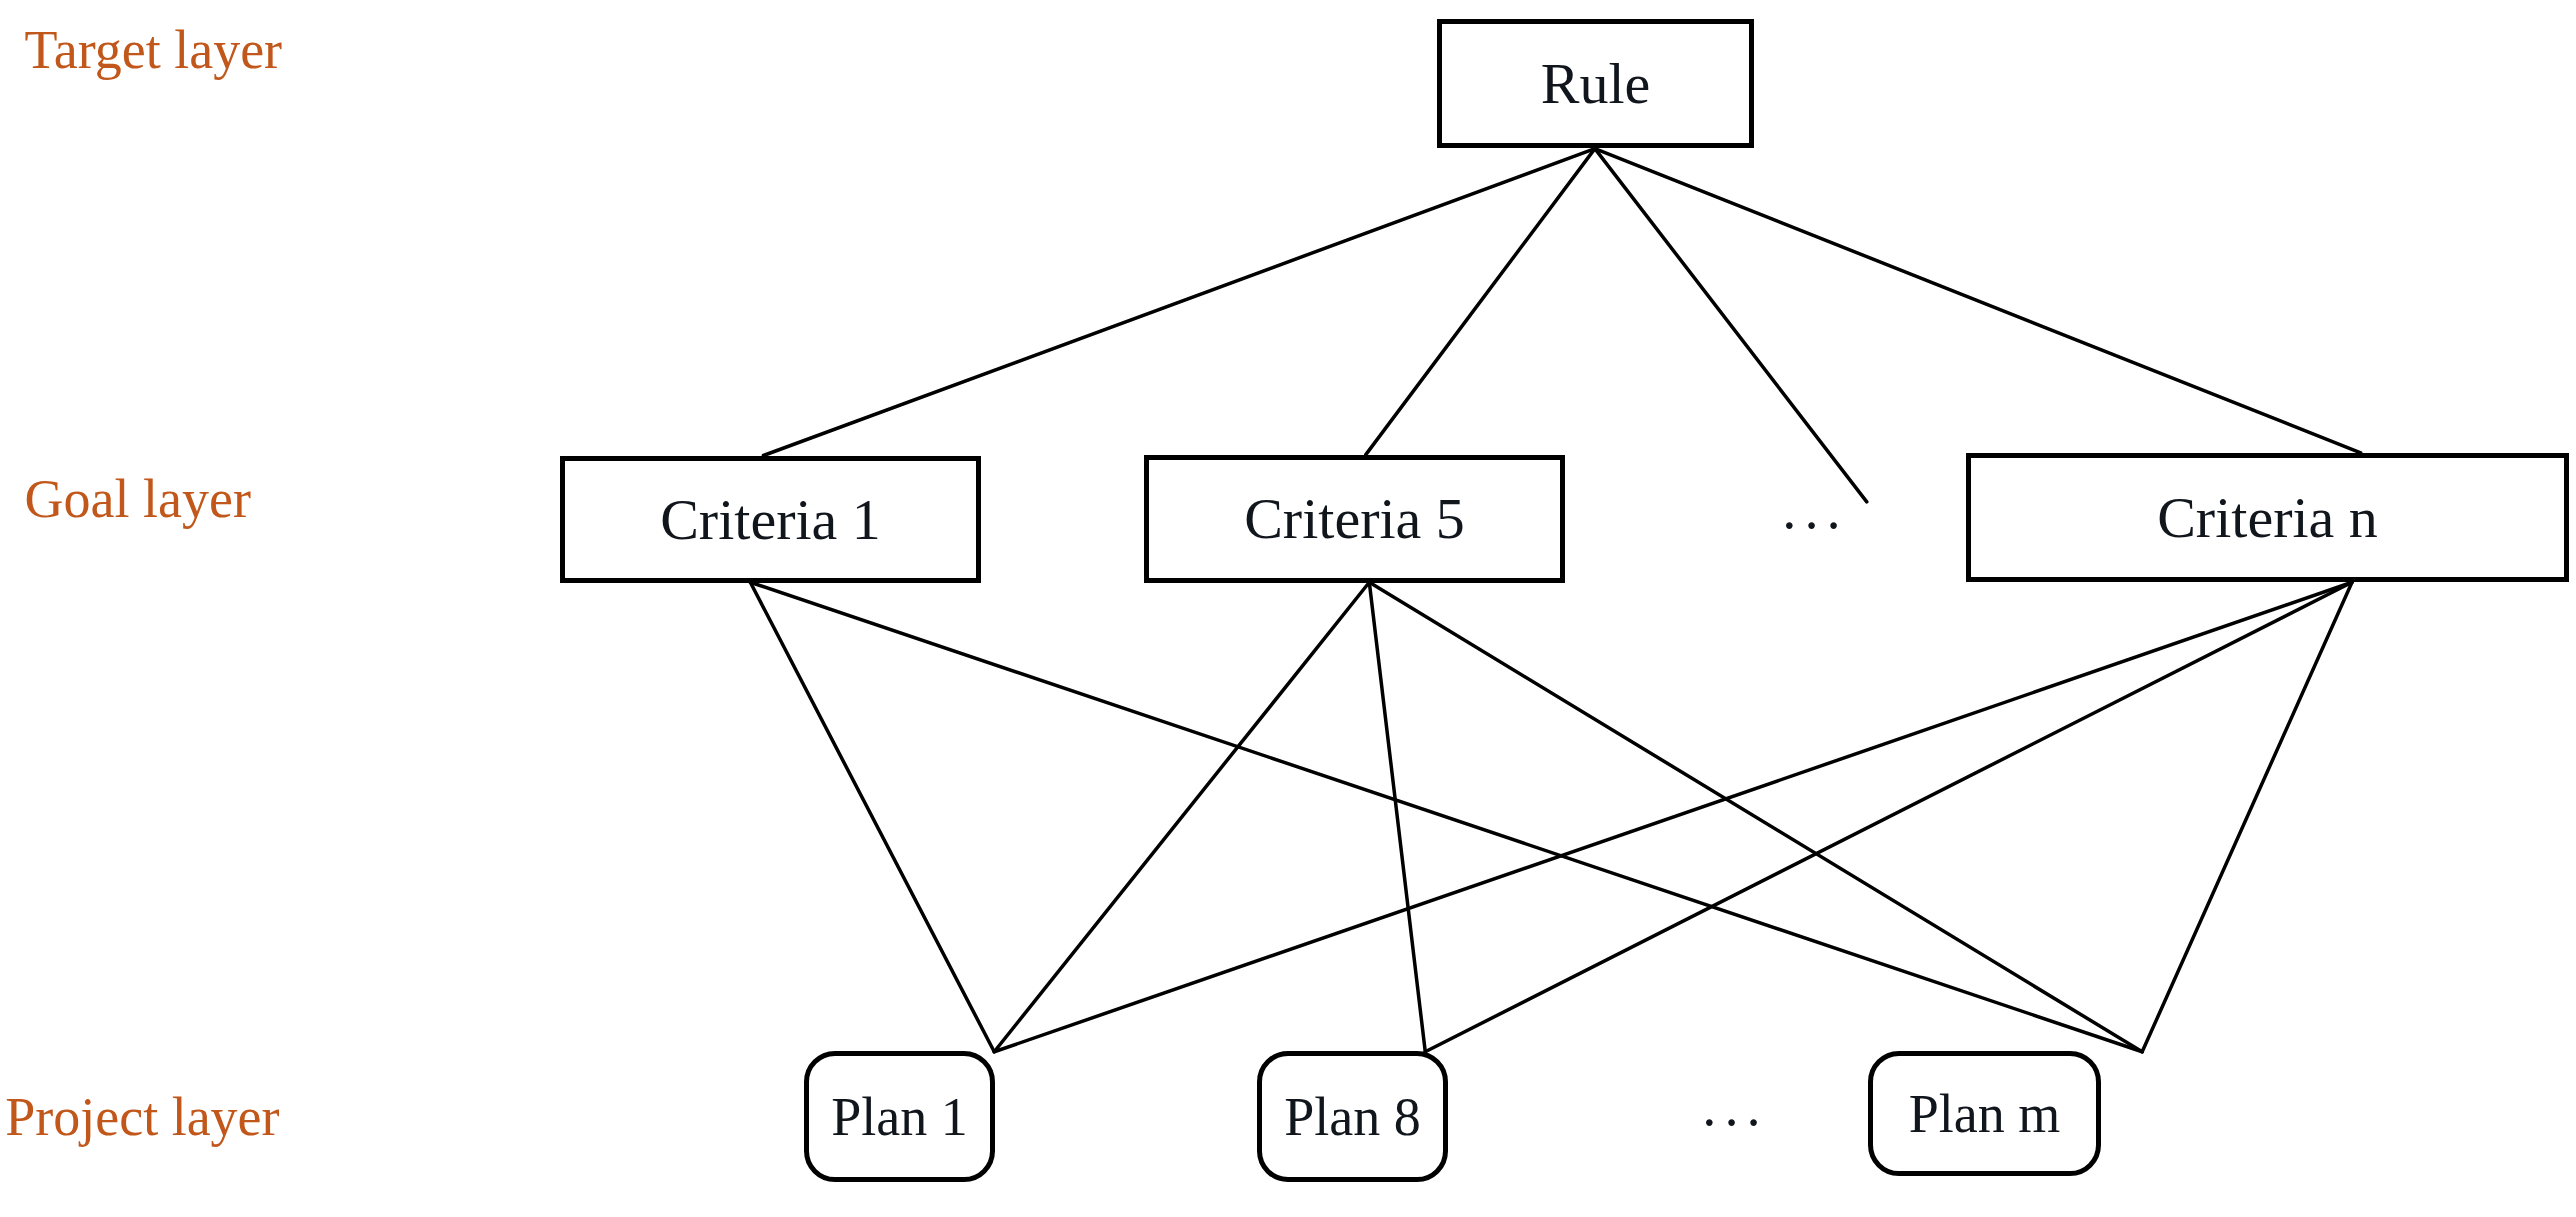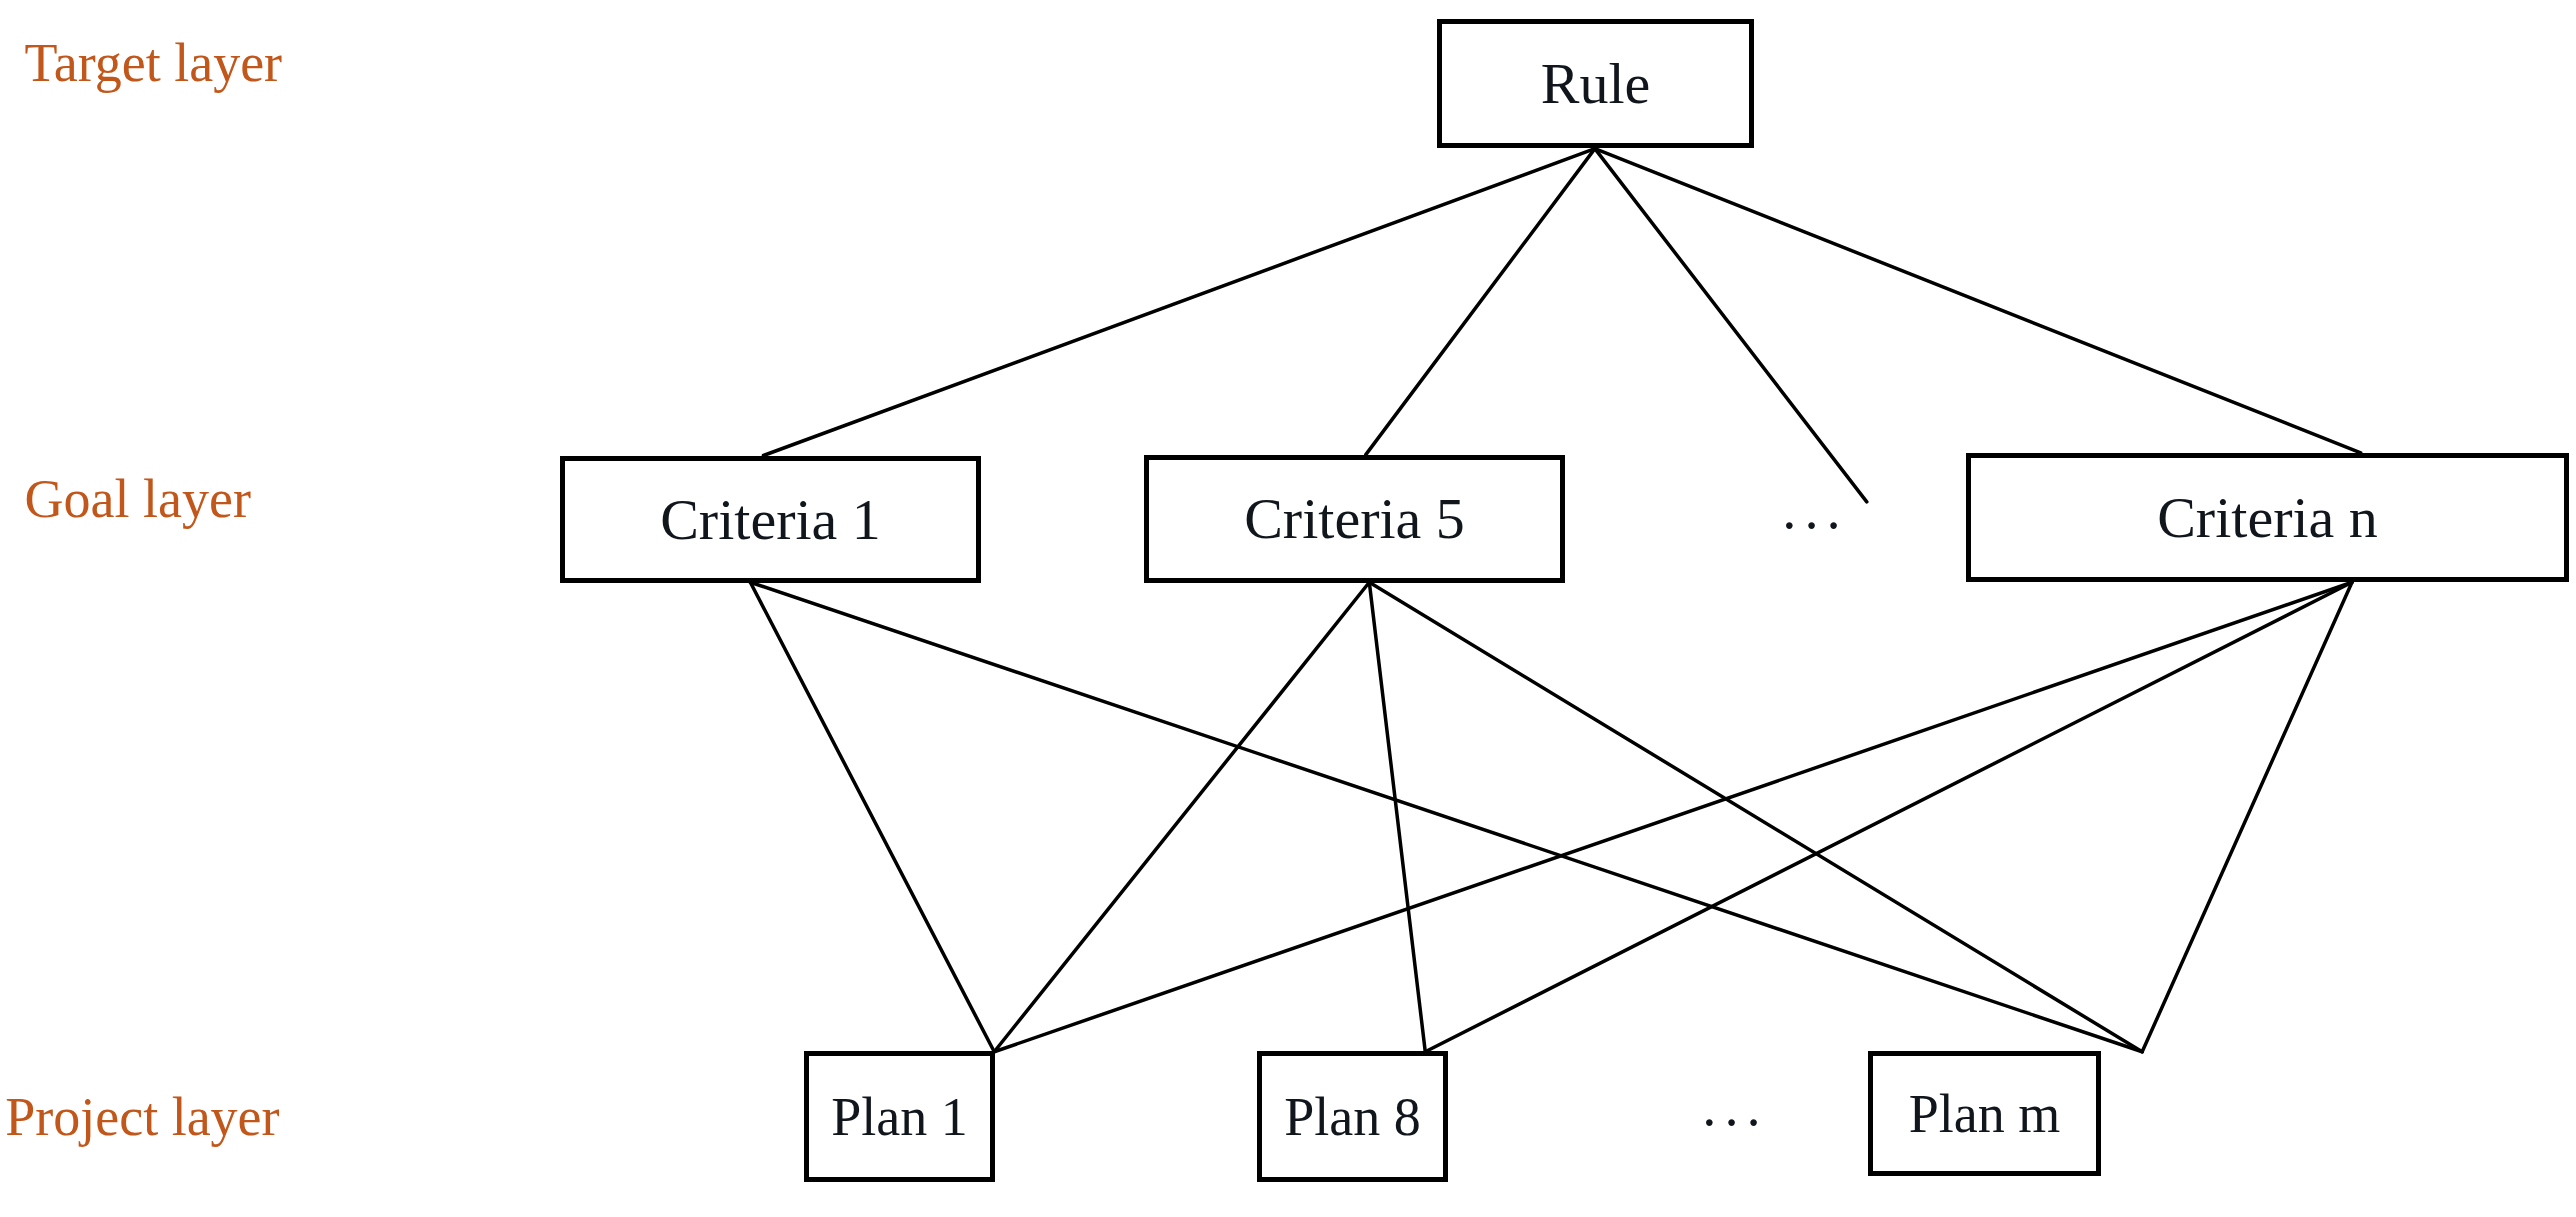--- a/index.html
+++ b/index.html
@@ -42,21 +42,21 @@
     display: flex;
     align-items: center;
     justify-content: center;
     color: #11161d;
     font-family: "Liberation Serif", "DejaVu Serif", serif;
     line-height: 1;
     white-space: nowrap;
   }
   .node-goal     { font-size: 58px; }
   .node-criteria { font-size: 58px; }
-  .node-plan     { font-size: 54px; }
+  .node-plan     { font-size: 54px; border-radius: 31px; }
   .node-criteria-n { font-size: 58px; }
   .ellipsis {
     position: absolute;
     color: #11161d;
     font-family: "Liberation Serif", "DejaVu Serif", serif;
     font-size: 56px;
     letter-spacing: 3.5px;
     line-height: 1;
     white-space: nowrap;
   }
@@ -80,21 +80,21 @@
       <line x1="1566" y1="666" x2="1137" y2="1203"></line>
       <line x1="1566" y1="666" x2="1630" y2="1203"></line>
       <line x1="1566" y1="666" x2="2450" y2="1203"></line>
 
       <line x1="2690" y1="666" x2="1137" y2="1203"></line>
       <line x1="2690" y1="666" x2="1630" y2="1203"></line>
       <line x1="2690" y1="666" x2="2450" y2="1203"></line>
     </g>
   </svg>
 
-  <div class="layer-label" style="left:24.5px; top:36px;">Target layer</div>
+  <div class="layer-label" style="left:24.5px; top:23px;">Target layer</div>
 
   <div class="layer-label" style="left:24.5px; top:472px;">Goal layer</div>
 
   <div class="layer-label" style="left:5.2px; top:1090px;">Project layer</div>
 
   <div class="node-box node-goal" style="left:1437px; top:19px; width:317px; height:129px;">Rule</div>
 
   <div class="node-box node-criteria" style="left:560px; top:456px; width:421px; height:127px;">Criteria 1</div>
 
   <div class="node-box node-criteria" style="left:1144px; top:455px; width:421px; height:128px;">Criteria 5</div>

